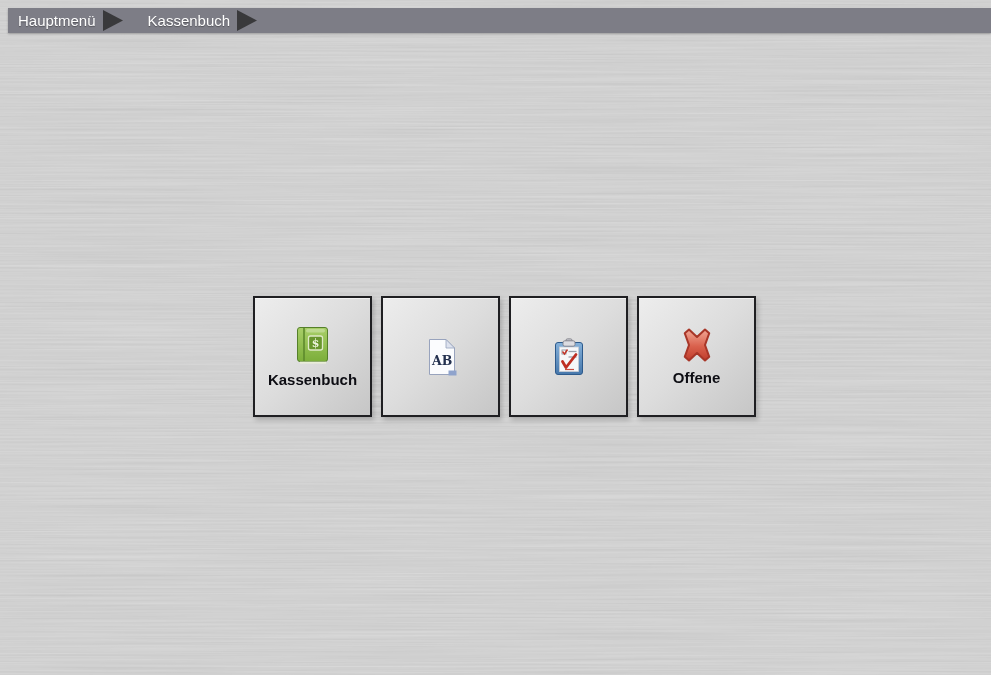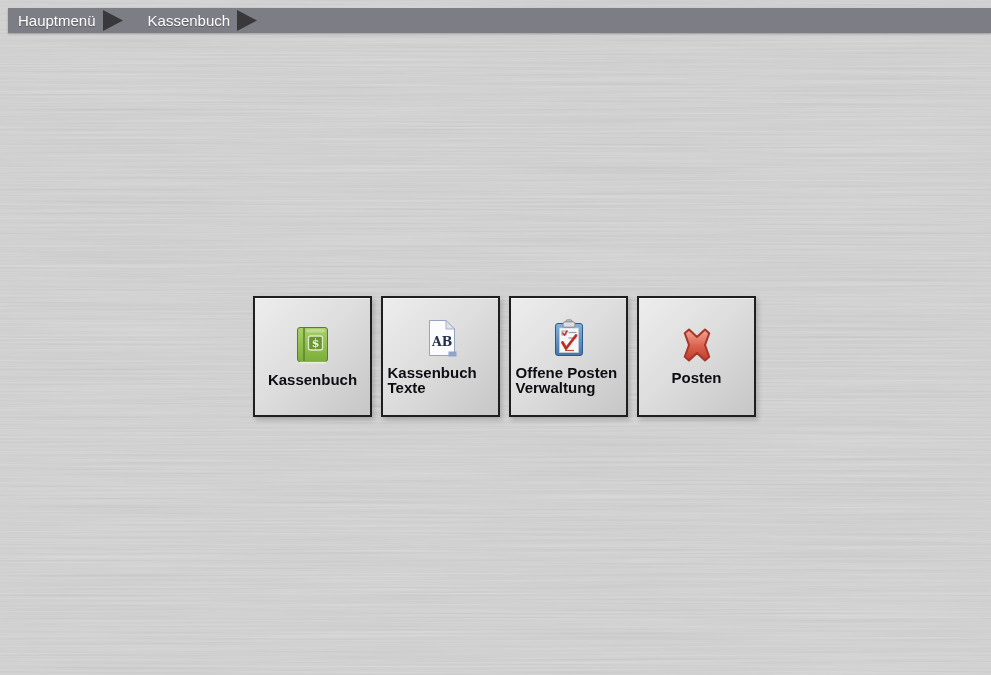--- a/index.html
+++ b/index.html
@@ -130,21 +130,20 @@
 
   <div class="menu-button">
     <span class="icon-box">
       <svg width="32" height="38" viewBox="0 0 32 38">
         <path d="M4.5 1.5 H21 L29.5 10 V36.5 H4.5 Z" fill="#fbfcfe" stroke="#98a3bd"></path>
         <path d="M21 1.5 L21 10 L29.5 10 Z" fill="#dde2ee" stroke="#98a3bd" stroke-width="0.8"></path>
         <rect x="23.5" y="32.5" width="8" height="5" fill="#8fa3cc"></rect>
         <text x="7" y="26.5" font-family="DejaVu Serif, serif" font-weight="bold" font-size="12.5" fill="#23304e">AB</text>
       </svg>
     </span>
-    <span class="menu-button-label">Kassenbuch Texte</span>
   </div>
 
   <div class="menu-button">
     <span class="icon-box">
       <svg width="32" height="38" viewBox="0 0 32 38">
         <defs>
           <linearGradient id="gClip" x1="0" y1="0" x2="0" y2="1">
             <stop offset="0" stop-color="#85b1da"></stop>
               <stop offset="1" stop-color="#4677ab"></stop>
           </linearGradient>
@@ -154,33 +153,32 @@
         <rect x="13" y="0.8" width="6" height="3.2" rx="1.5" fill="#c4c4ca" stroke="#7e7e88" stroke-width="0.8"></rect>
         <rect x="10" y="2.8" width="12" height="5.4" rx="1.8" fill="#dcdce1" stroke="#7e7e88" stroke-width="0.9"></rect>
         <rect x="9" y="12" width="4" height="4" fill="#ffffff" stroke="#8a8f99" stroke-width="0.9"></rect>
         <line x1="15.5" y1="13.5" x2="23.5" y2="13.5" stroke="#9aa0ab" stroke-width="1.3"></line>
         <line x1="15.5" y1="19" x2="23.5" y2="19" stroke="#9aa0ab" stroke-width="1.3"></line>
         <path d="M9.5 13.5 L11.5 16 L14.5 11.5" stroke="#c13327" stroke-width="1.4" fill="none"></path>
         <path d="M9.5 23.5 L13 29.5 L23 16.5" stroke="#bf2e22" stroke-width="2.8" fill="none" stroke-linecap="round" stroke-linejoin="round"></path>
         <line x1="12" y1="31.5" x2="21" y2="31.5" stroke="#c94d3f" stroke-width="1.2"></line>
       </svg>
     </span>
-    <span class="menu-button-label">Offene Posten Verwaltung</span>
   </div>
 
   <div class="menu-button">
     <span class="icon-box">
       <svg width="38" height="34" viewBox="0 0 38 34">
         <defs>
           <linearGradient id="gX" x1="0" y1="0" x2="0" y2="1">
             <stop offset="0" stop-color="#f2a795"></stop>
               <stop offset="0.55" stop-color="#d9604c"></stop>
               <stop offset="1" stop-color="#bf3d2c"></stop>
           </linearGradient>
         </defs>
         <path d="M6 4.5 L10.5 0.5 L19 8.5 L27.5 0.5 L32 4.5 L27.5 17 L32 29.5 L27.5 33.5 L19 25.5 L10.5 33.5 L6 29.5 L10.5 17 Z" fill="url(#gX)" stroke="#a83628" stroke-width="2.2" stroke-linejoin="round" transform="translate(19 17) scale(0.94) translate(-19 -17)"></path>
       </svg>
     </span>
-    <span class="menu-button-label">Posten</span>
+    <span class="menu-button-label">Offene</span>
   </div>
 
 
 </div>
 
 </body></html>

